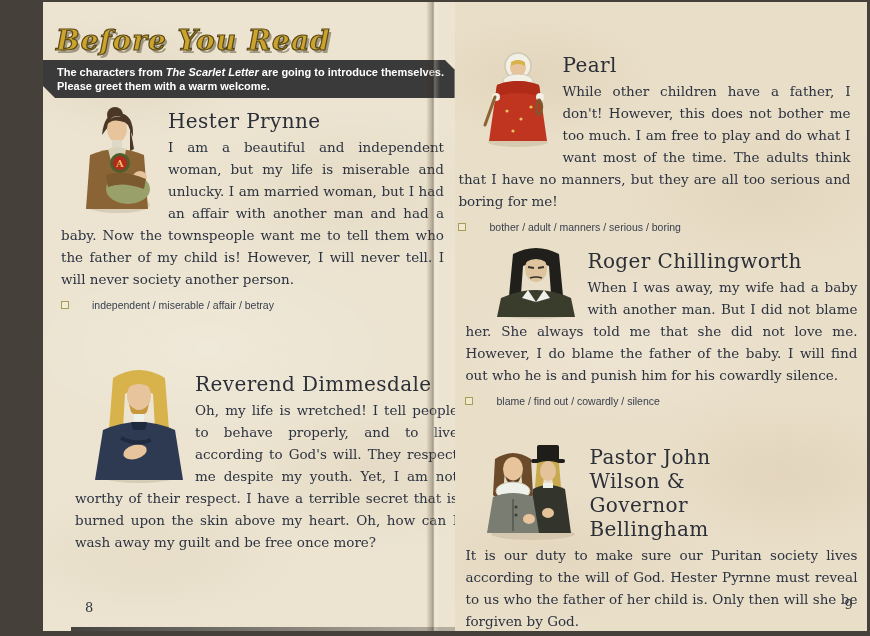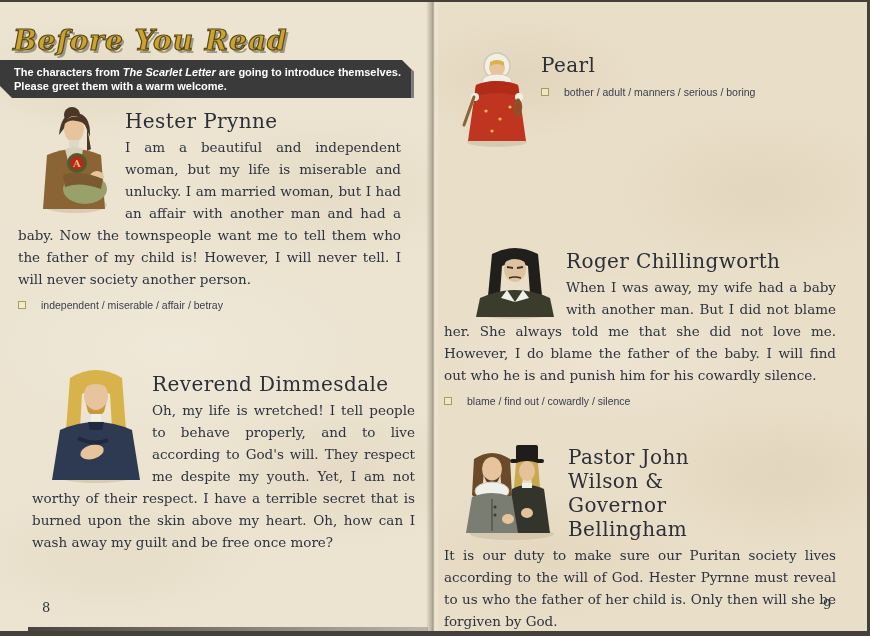--- a/index.html
+++ b/index.html
@@ -1,21 +1,21 @@
 <!DOCTYPE html>
 <html><head>
 <meta charset="utf-8">
 <style>
   * { margin:0; padding:0; box-sizing:border-box; }
   html,body { width:870px; height:636px; overflow:hidden; font-family:"DejaVu Serif", serif; }
   .frame { position:relative; width:870px; height:636px; background:#45413a; }
   .spread { position:absolute; left:0; top:2px; width:867px; height:629px; display:flex; }
 
   .page { position:relative; height:100%; overflow:hidden; }
-  .page-left  { width:434px; background:#ece4d1; }
+  .page-left  { width:434px; background:#ece4d1;margin-left:43px; }
   .page-right { width:433px; background:#e9dec8; }
   
   .page::before {
     content:""; position:absolute; inset:0; pointer-events:none;
     background:
       radial-gradient(ellipse 180px 90px at 20% 12%, rgba(186,160,120,0.14), transparent 70%),
       radial-gradient(ellipse 220px 120px at 75% 30%, rgba(186,160,120,0.12), transparent 70%),
       radial-gradient(ellipse 260px 120px at 40% 55%, rgba(255,255,255,0.18), transparent 70%),
       radial-gradient(ellipse 200px 110px at 80% 75%, rgba(186,160,120,0.14), transparent 70%),
       radial-gradient(ellipse 240px 100px at 25% 88%, rgba(186,160,120,0.10), transparent 70%);
@@ -57,21 +57,21 @@
     font-size:20px; line-height:24px; letter-spacing:0.4px; color:#2b2f38;
     padding-top:6px; margin-bottom:3px;
   }
   .char p {
     font-size:13.5px; line-height:22px; color:#2c3340;
     text-align:justify;
   }
   .vocab {
     margin-top:9px; clear:none;
     font-family:"Liberation Sans", sans-serif; font-size:10.5px; color:#39404e;
-    display:flex; align-items:center; gap:15px;
+    display:flex; align-items:center; gap:23px;
   }
   .vbox {
     width:8px; height:8px; flex:0 0 auto;
     border:1px solid #a79d58; background:rgba(244,240,210,0.55);
   }
 
   
   .sec-hester   { left:18px; top:101px; width:383px; }
   .sec-hester .illus   { width:80px;  height:110px; margin:2px 10px 0 17px; }
   .sec-dimmes   { left:32px; top:364px; width:383px; }
@@ -172,20 +172,21 @@
               <circle cx="38" cy="70" r="1.6" fill="#e7c25a"></circle>
           <circle cx="48" cy="58" r="1.6" fill="#e7c25a"></circle>
               <circle cx="30" cy="82" r="1.6" fill="#e7c25a"></circle>
           <circle cx="13" cy="48" r="4" fill="#f2efe4"></circle>
           <circle cx="57" cy="48" r="4" fill="#f2efe4"></circle>
           <path d="M12,48 L2,76" stroke="#8a6434" stroke-width="3" stroke-linecap="round"></path>
           <path d="M56,50 Q62,58 56,66 Q50,60 56,50" fill="none" stroke="#7a5a2e" stroke-width="2.5"></path>
         </svg>
       </div>
       <h2>Pearl</h2>
+      <p>While other children have a father, I don't!  However, this does not bother me too much.  I am free to play and do what I want most of the time.  The adults think that I have no manners, but they are all too serious and boring for me!</p>
       <div class="vocab">
         <span class="vbox"></span>
         <span>bother /  adult /  manners /  serious /  boring</span>
       </div>
     </section>
 
     <section class="char sec-wilson">
       <div class="illus">
         <svg viewBox="0 0 96 97">
           <ellipse cx="48" cy="91" rx="42" ry="6" fill="#c9bda2" opacity="0.6"></ellipse>

